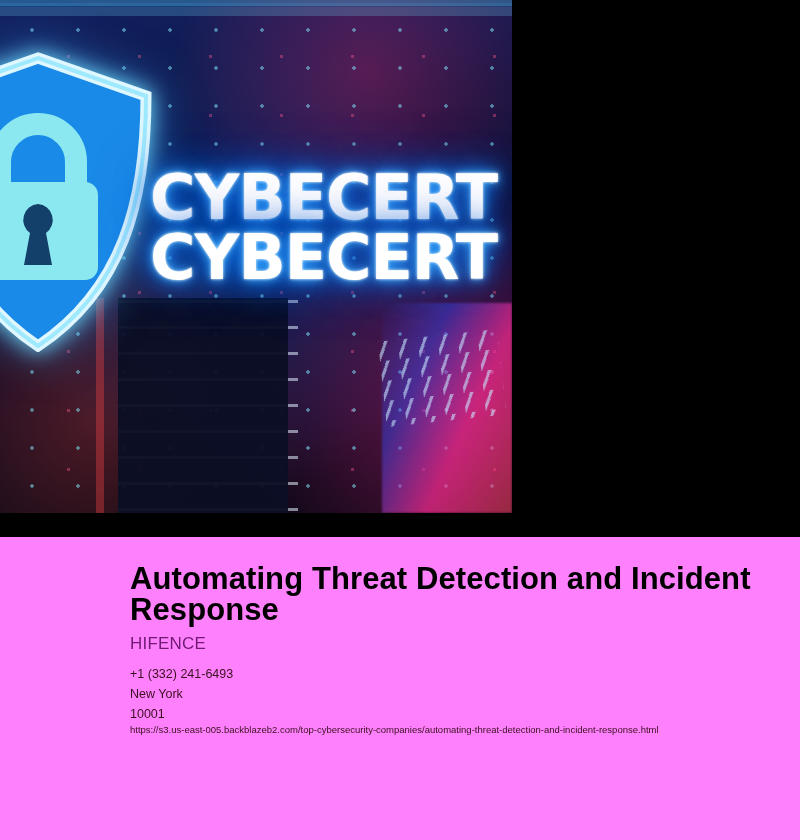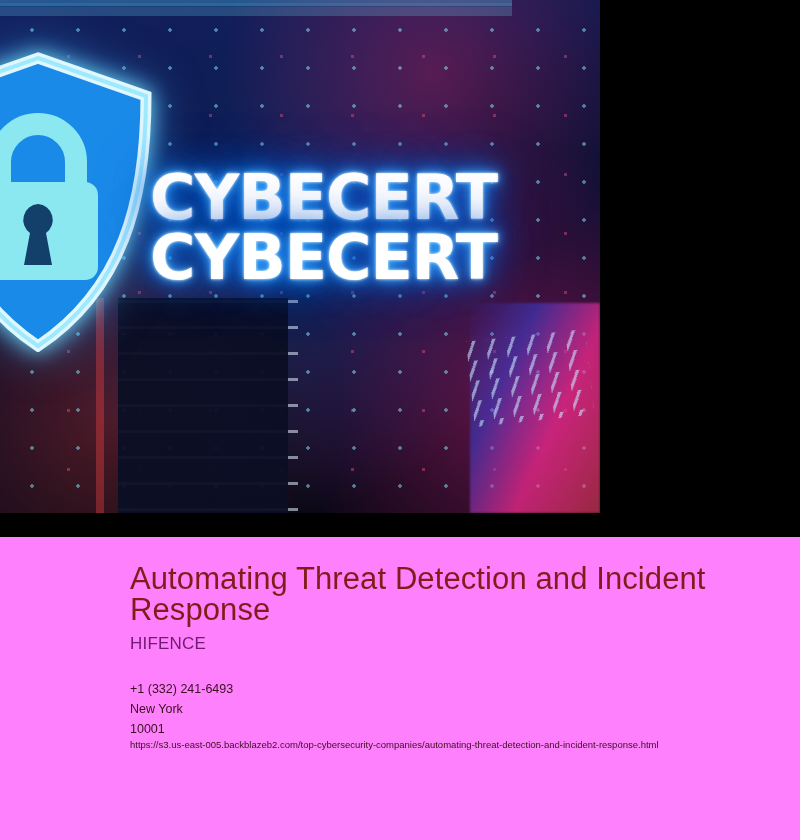--- a/index.html
+++ b/index.html
@@ -13,21 +13,21 @@
     font-family: "Liberation Sans", sans-serif;
     overflow: hidden;
     position: relative;
   }
 
   
   .hero {
     position: absolute;
     left: 0;
     top: 0;
-    width: 600px;
+    width: 512px;
     height: 513px;
     overflow: hidden;
     background: #8b5cf6;
   }
 
   
   .hero-bg {
     position: absolute;
     inset: 0;
     background:
@@ -137,34 +137,34 @@
   .panel-inner {
     position: absolute;
     left: 130px;
     top: 26px;
     width: 640px;
   }
   .title {
     margin: 0;
     font-family: "Liberation Sans", sans-serif;
     font-size: 31px;
-    font-weight: normal;
+    font-weight: bold;
     line-height: 1.0;
-    color: #7f1d1d;
+    color: #000000;
     letter-spacing: 0.1px;
   }
   .company {
     margin: 9px 0 0 0;
     font-size: 17px;
     font-weight: normal;
     color: #701a75;
     letter-spacing: 0.2px;
   }
   .contact {
-    margin-top: 25px;
+    margin-top: 10px;
     font-size: 12.5px;
     line-height: 20px;
     color: #3a1020;
   }
   .contact div { white-space: nowrap; }
   .url {
     font-size: 9.5px;
     line-height: 12px;
     color: #3a1020;
     white-space: nowrap;

